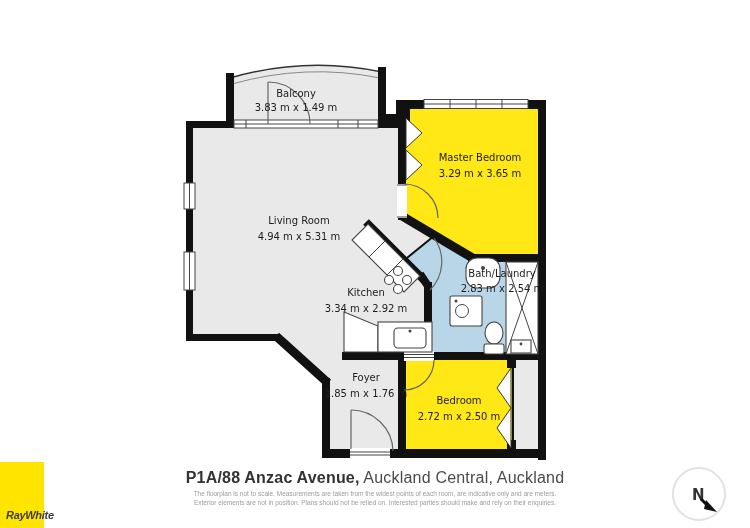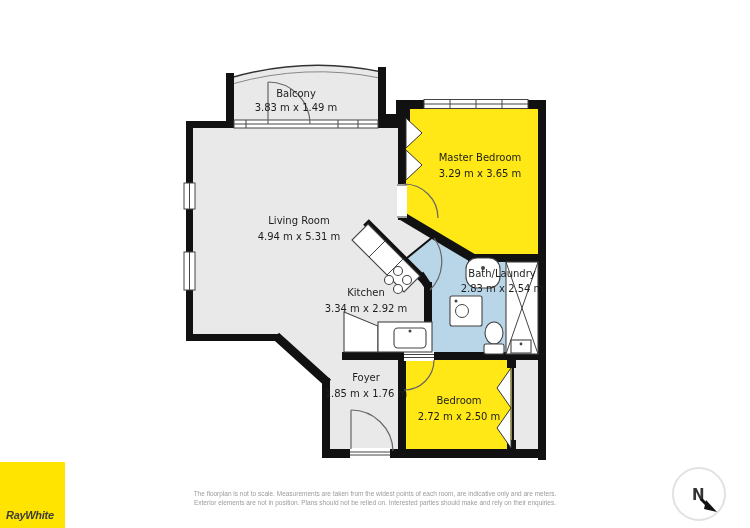--- a/index.html
+++ b/index.html
@@ -10,21 +10,21 @@
   .thin{stroke:#444;stroke-width:1;fill:none;}
   .fix{stroke:#444;stroke-width:1.1;fill:#ffffff;}
   .arc{stroke:#666;stroke-width:1.2;fill:none;}
   .wall{fill:#111111;}
   .footer-title{position:absolute;left:0;top:469px;width:750px;text-align:center;
                 font-family:"Liberation Sans",sans-serif;font-size:16px;color:#3a3a3a;letter-spacing:.2px;}
   .footer-title .b{font-weight:700;color:#333333;}
   .footer-title .r{font-weight:400;color:#4b4b4b;}
   .footer-disclaimer{position:absolute;left:0;top:490px;width:750px;text-align:center;
                      font-family:"Liberation Sans",sans-serif;font-size:6.5px;line-height:8.5px;color:#9b9b9b;}
-  .logo{position:absolute;left:0;top:462px;width:65px;height:66px;background:#ffe400;}
+  .logo{position:absolute;left:0;top:462px;width:44px;height:66px;background:#ffe400;}
   .logo span{position:absolute;left:6px;bottom:7px;font-family:"Liberation Sans",sans-serif;
              font-size:11px;font-weight:700;font-style:italic;color:#3e3e36;letter-spacing:-.3px;}
   .compass{position:absolute;left:671px;top:466px;}
 </style>
 </head>
 <body>
 
 <div class="stage">
 
   <svg class="plan-svg" width="750" height="528" viewBox="0 0 750 528">
@@ -153,20 +153,23 @@
       <text class="rlabel" x="502" y="292">2.83 m x 2.54 m</text>
       <text class="rlabel" x="366" y="296">Kitchen</text>
       <text class="rlabel" x="366" y="312">3.34 m x 2.92 m</text>
       <text class="rlabel" x="366" y="381">Foyer</text>
       <text class="rlabel" x="366" y="397">1.85 m x 1.76 m</text>
       <text class="rlabel" x="459" y="404">Bedroom</text>
       <text class="rlabel" x="459" y="420">2.72 m x 2.50 m</text>
     </g>
   </svg>
 
+  <div class="footer-title">
+    <span class="b">P1A/88 Anzac Avenue,</span><span class="r"> Auckland Central, Auckland</span>
+  </div>
 
   <div class="footer-disclaimer">
     <div>The floorplan is not to scale. Measurements are taken from the widest points of each room, are indicative only and are meters.</div>
     <div>Exterior elements are not in position. Plans should not be relied on. Interested parties should make and rely on their enquiries.</div>
   </div>
 
   <div class="logo">
     <span>RayWhite</span>
   </div>
 

